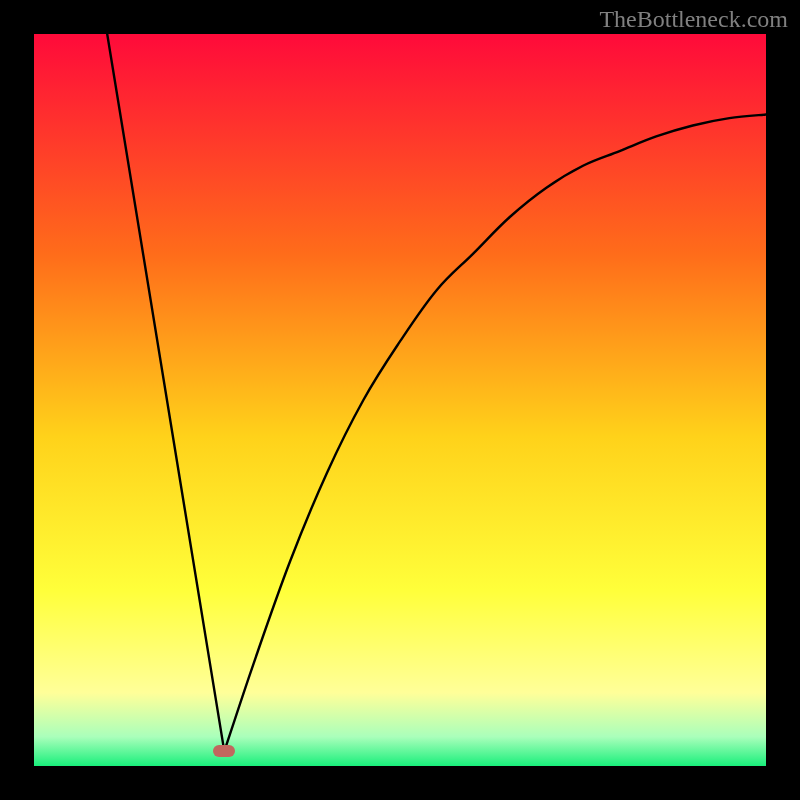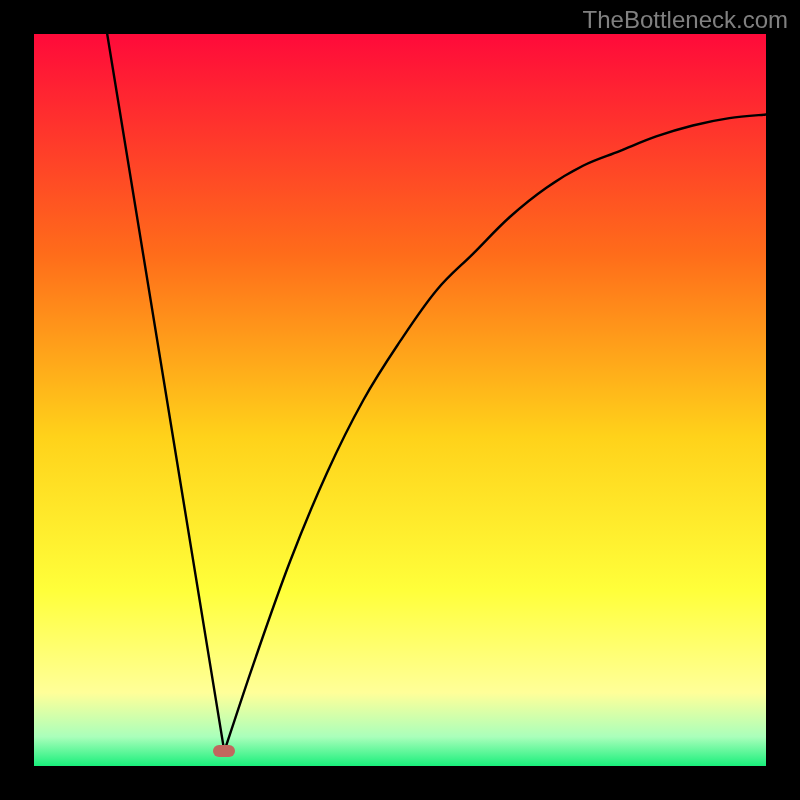--- a/index.html
+++ b/index.html
@@ -26,21 +26,21 @@
     width: 732px;
     height: 732px;
     overflow: hidden;
   }
   .watermark {
     position: absolute;
     top: 6px;
     right: 12px;
     color: #808080;
     font-size: 24px;
-    font-family: Liberation Sans, sans-serif;
+    font-family: Liberation Serif, serif;
     letter-spacing: 0px;
   }
   .marker {
     position: absolute;
     width: 22px;
     height: 12px;
     border-radius: 6px;
     transform: translate(-50%, -50%);
   }
 </style>

